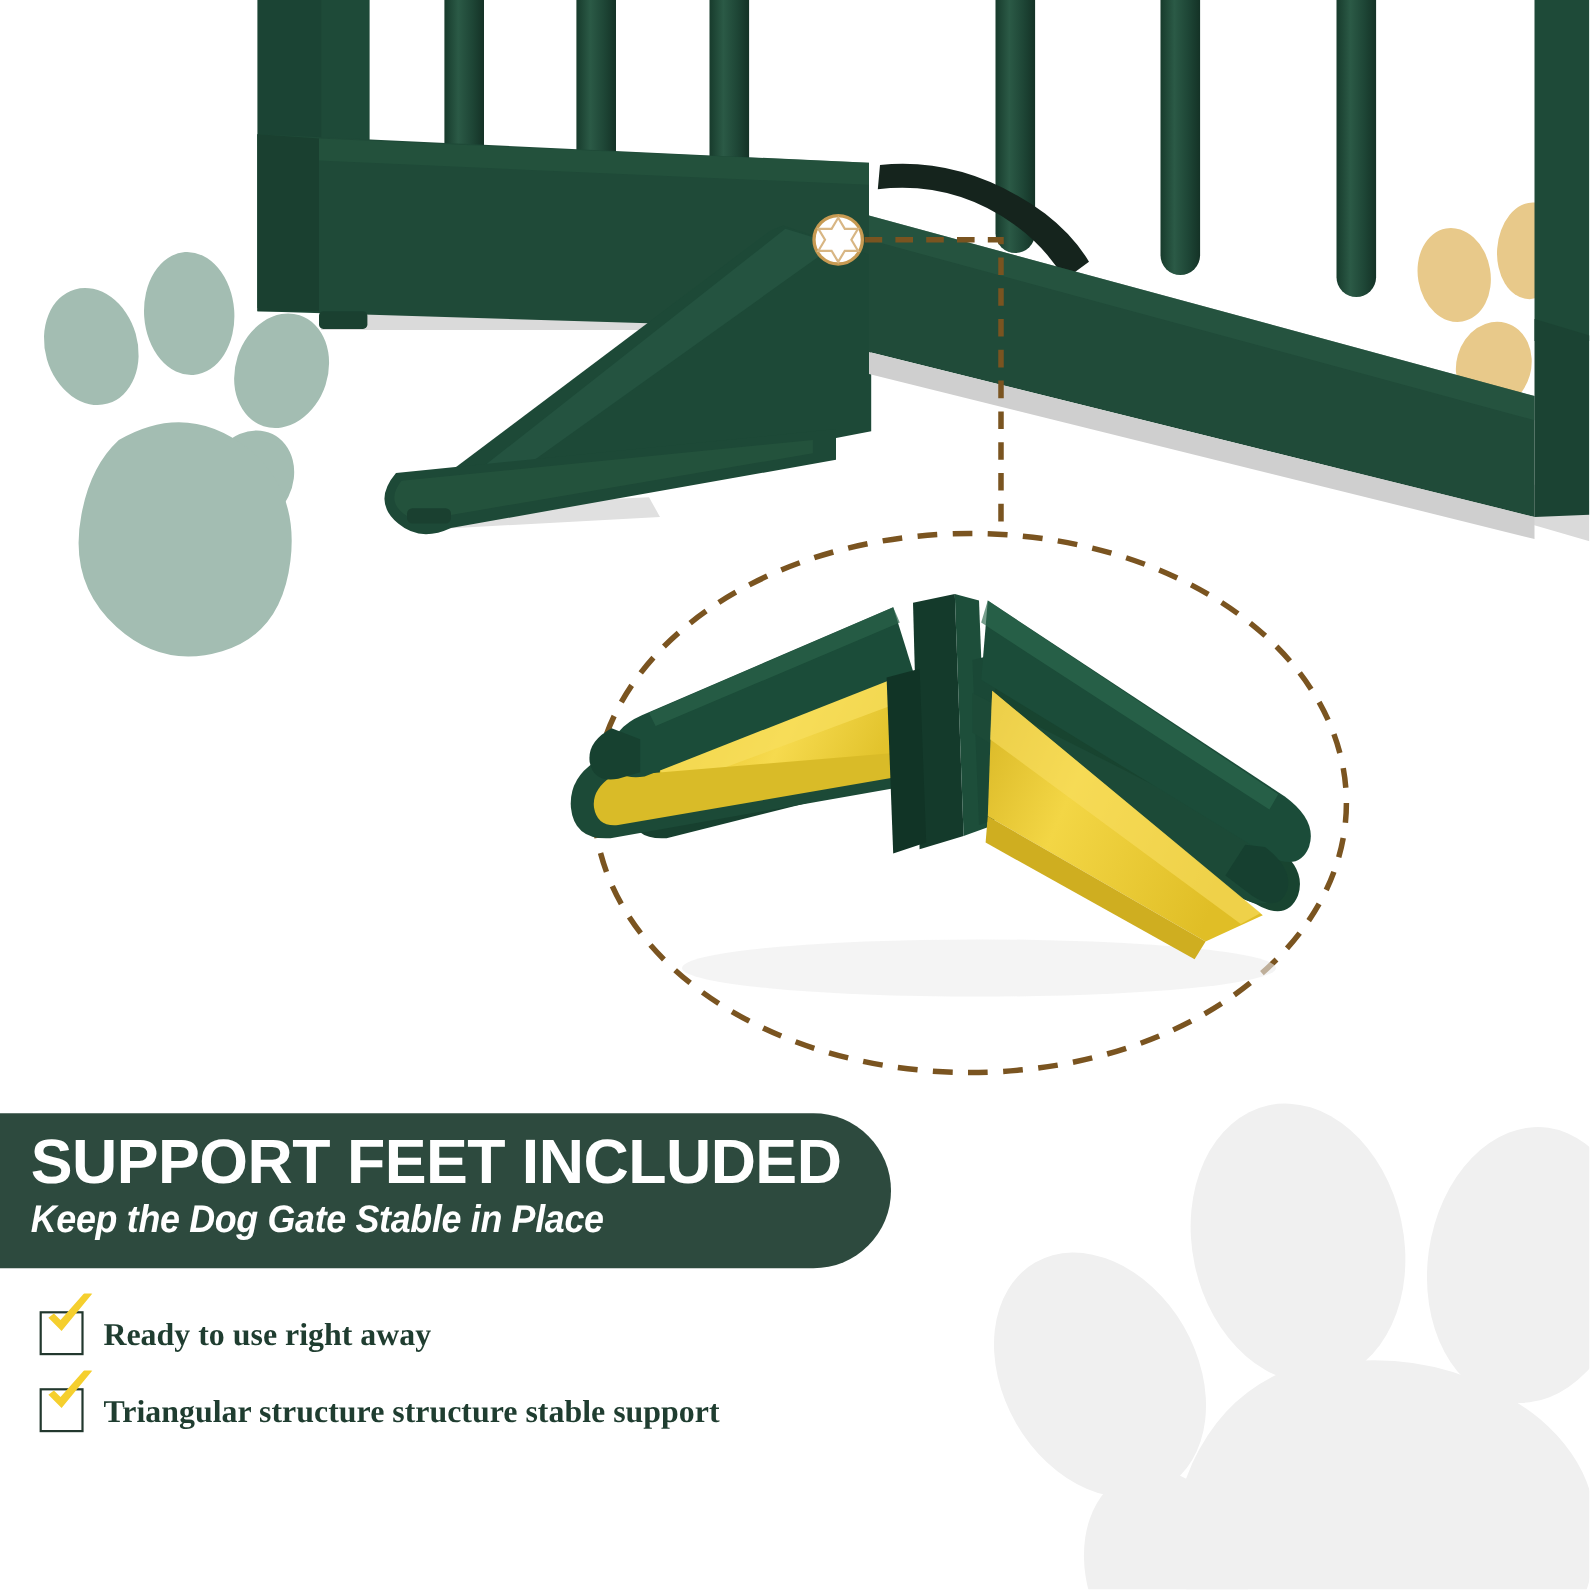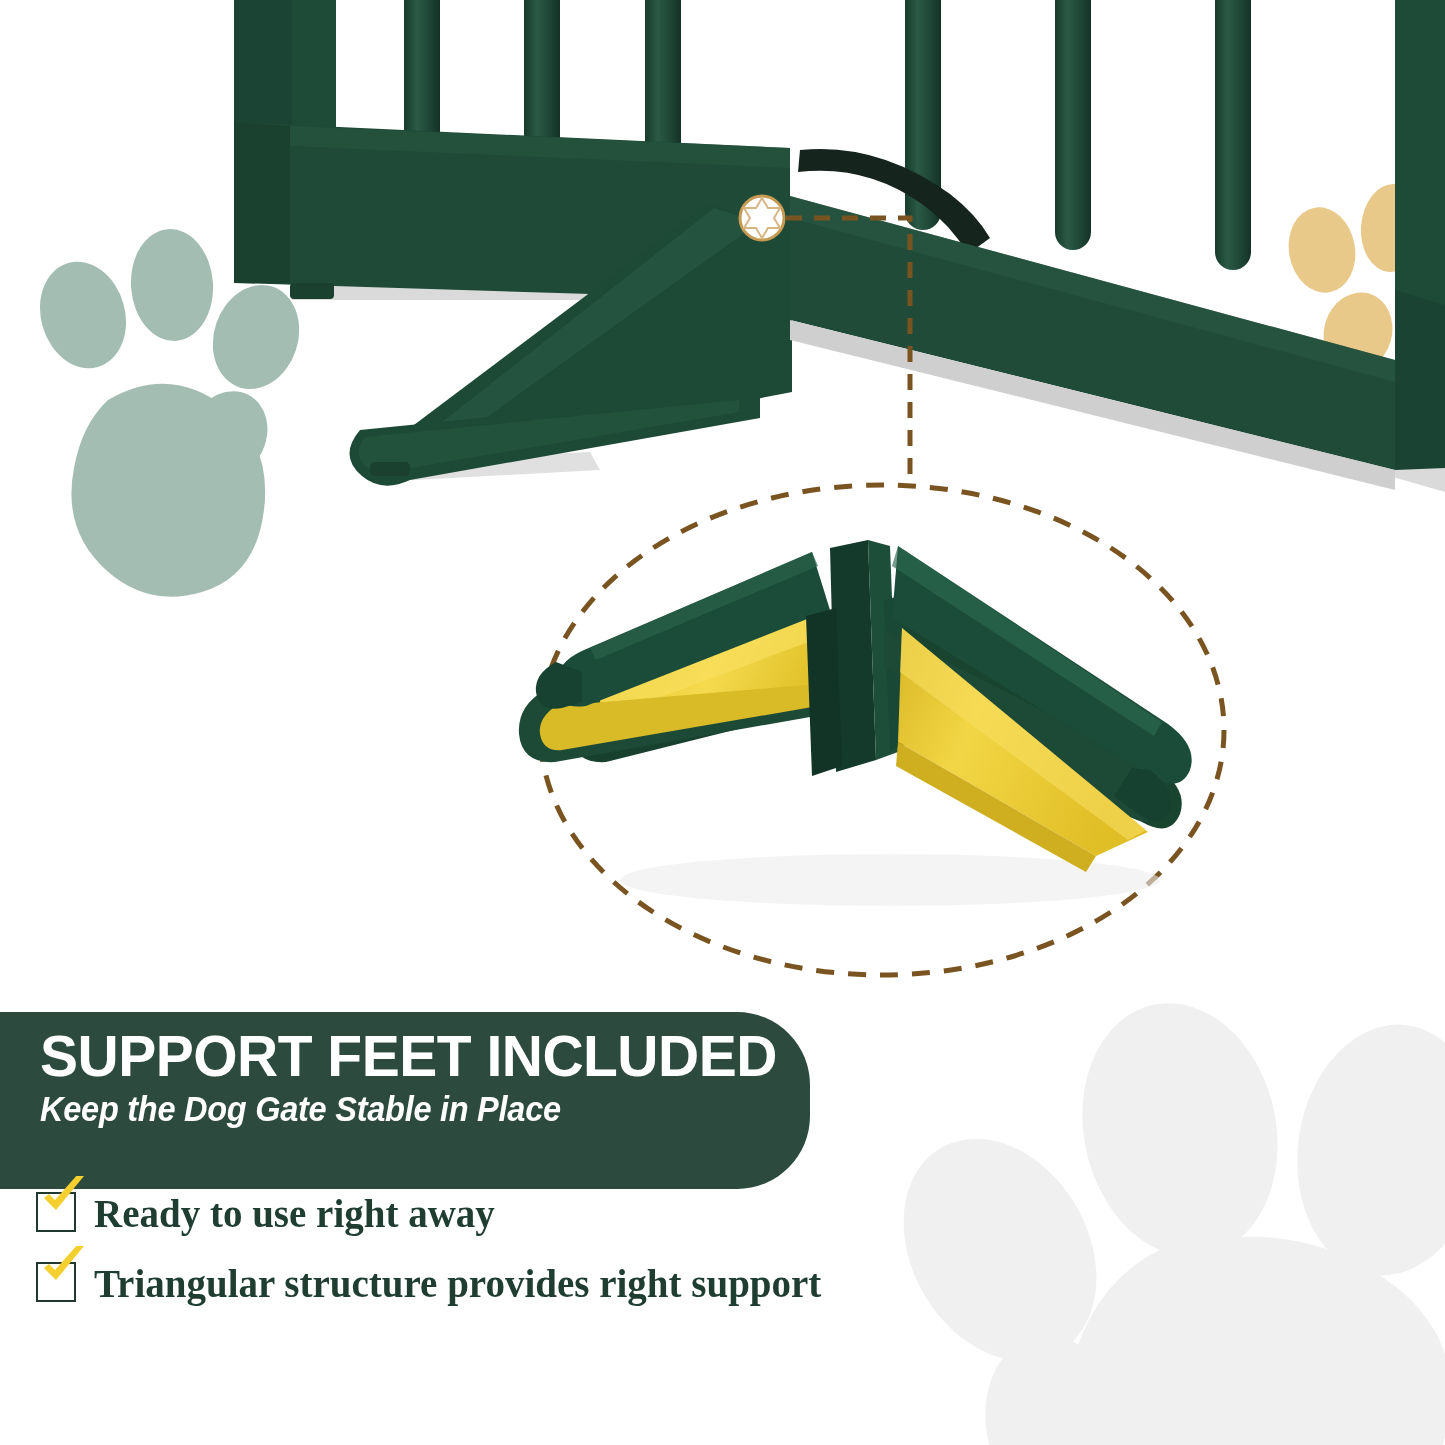--- a/index.html
+++ b/index.html
@@ -3,24 +3,24 @@
 <meta charset="utf-8">
 <style>
   html,body{margin:0;padding:0;background:#fff;}
   body{width:1445px;height:1445px;font-family:"Liberation Sans",sans-serif;overflow:hidden;}
   #stage{position:relative;width:1445px;height:1445px;background:#ffffff;overflow:hidden;}
 
   .layer{position:absolute;top:0;left:0;width:1445px;height:1445px;}
 
   
   #banner{
-    position:absolute;left:0;top:1012px;width:810px;height:177px;
+    position:absolute;left:0;top:1012px;width:810px;height:141px;
     background:#2d4a3e;
     border-top-right-radius:73px;border-bottom-right-radius:73px;
-    box-sizing:border-box;padding:14px 0 0 40px;
+    box-sizing:border-box;padding:14px 0 0 28px;
   }
   #banner-title{
     color:#ffffff;font-family:"Liberation Sans",sans-serif;
     font-weight:bold;font-size:57px;line-height:60px;letter-spacing:-0.5px;
     white-space:nowrap;
   }
   #banner-sub{
     color:#ffffff;font-family:"Liberation Sans",sans-serif;
     font-weight:bold;font-style:italic;font-size:35px;line-height:42px;
     letter-spacing:-0.3px;white-space:nowrap;margin-top:2px;
@@ -31,21 +31,21 @@
   #bullets{position:absolute;left:36px;top:1186px;width:1200px;}
   .bullet{position:relative;height:70px;}
   .cbox{
     position:absolute;left:0;top:6px;width:40px;height:40px;
     border:2px solid #22382e;background:#ffffff;box-sizing:border-box;
   }
   .cmark{position:absolute;left:4px;top:-10px;width:48px;height:48px;pointer-events:none;}
   .btext{
     position:absolute;left:58px;top:0;
     font-family:"Liberation Serif",serif;font-weight:bold;
-    font-size:39px;line-height:56px;color:#1f3d30;white-space:nowrap;
+    font-size:29px;line-height:56px;color:#1f3d30;white-space:nowrap;
   }
 </style>
 </head>
 <body>
 
 <div id="stage">
 
   <svg class="layer" viewBox="0 0 1445 1445">
 
     <g fill="#f0f0f0">
@@ -216,19 +216,19 @@
         <path d="M4 22 L16 34 L44 0 L38 -2 L15 24 L9 18 Z" fill="#f5cf2e"></path>
       </svg>
       <span class="btext">Ready to use right away</span>
     </div>
 
     <div class="bullet">
       <span class="cbox"></span>
       <svg class="cmark" viewBox="0 0 48 48">
         <path d="M4 22 L16 34 L44 0 L38 -2 L15 24 L9 18 Z" fill="#f5cf2e"></path>
       </svg>
-      <span class="btext">Triangular structure provides right support</span>
+      <span class="btext">Triangular structure structure stable support</span>
     </div>
 
 
   </div>
 
 </div>
 
 </body></html>

